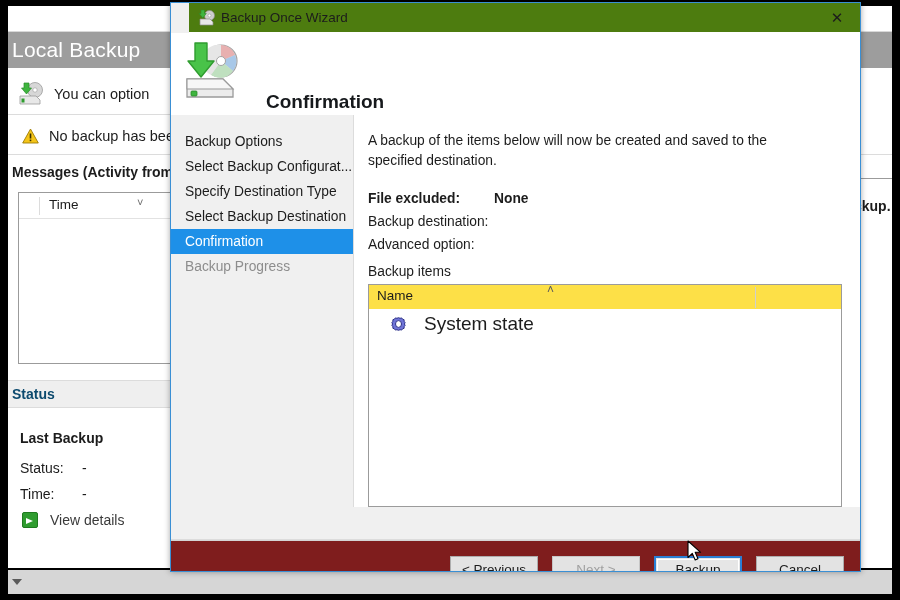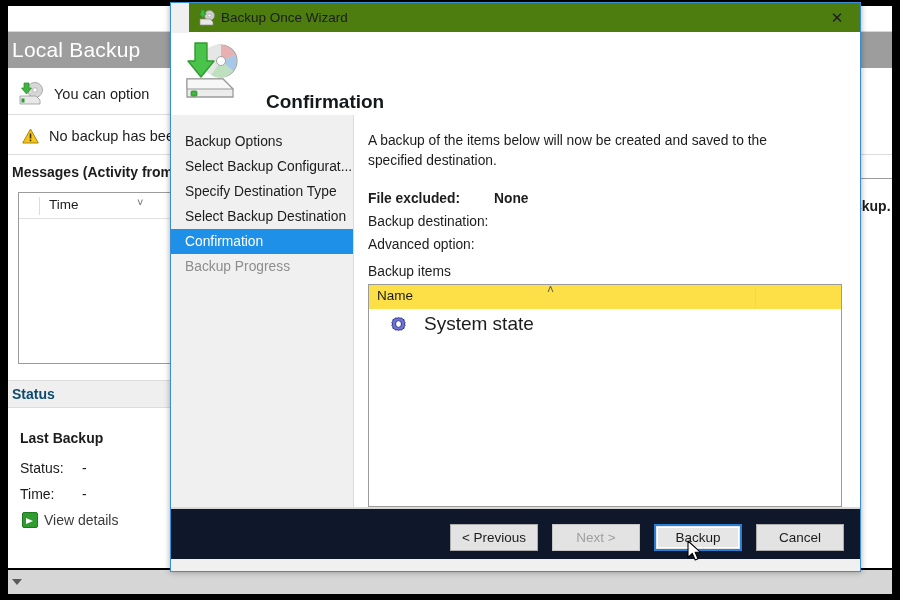--- a/index.html
+++ b/index.html
@@ -154,21 +154,21 @@
   }
   .bg-kv .k { display: inline-block; width: 62px; }
   #bg-kv-status { left: 12px; top: 392px; }
   #bg-kv-time   { left: 12px; top: 418px; }
 
   #bg-viewdetails {
     position: absolute;
     left: 14px; top: 444px;
     display: flex;
     align-items: center;
-    gap: 6px;
+    gap: 12px;
     font-size: 14px;
     color: #3a3a3a;
   }
 
   .green-arrow-box {
     width: 16px; height: 16px;
     background: #2f9c2f;
     border: 1px solid #1f7a1f;
     border-radius: 2px;
     position: relative;
@@ -396,23 +396,24 @@
     white-space: nowrap;
   }
 
   .gear-icon {
     width: 15px; height: 15px;
     flex: 0 0 auto;
   }
 
   #wiz-footer {
     position: relative;
-    height: 52px;
-    background: #0f172a;
+    height: 44px;
+    background: #7f1d1d;
     border-top: 1px solid #dcdcdc;
+    margin-top: 32px;
   }
   #wiz-buttons {
     position: absolute;
     right: 16px; top: 16px;
     display: flex;
     gap: 14px;
   }
   .wbtn {
     width: 88px;
     height: 27px;

